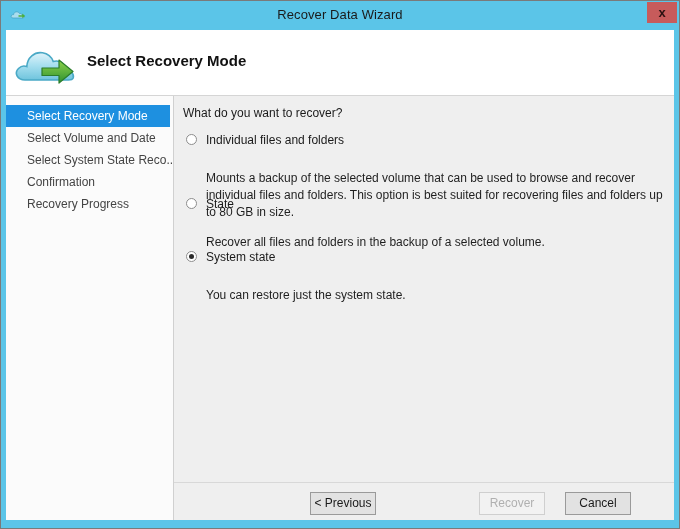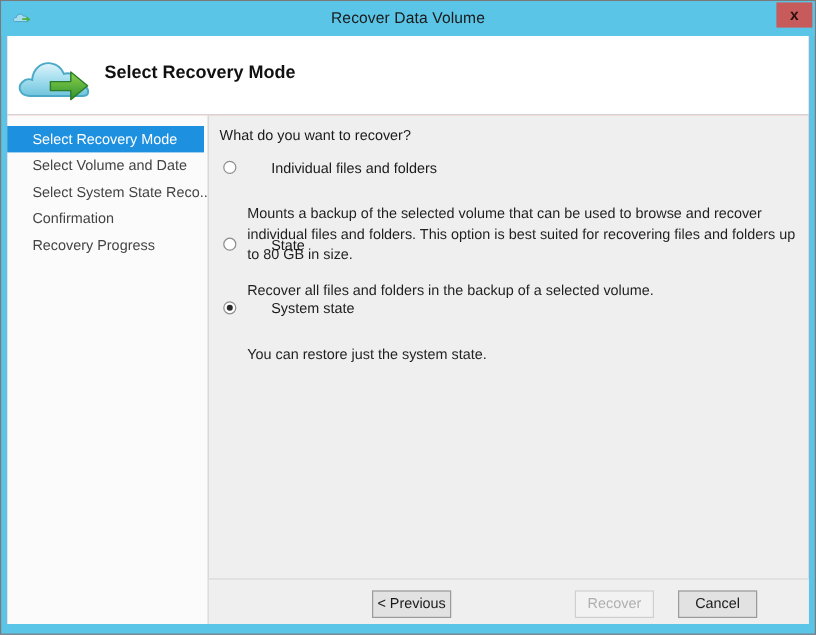--- a/index.html
+++ b/index.html
@@ -184,21 +184,20 @@
     border-radius: 50%;
     background: #2a2a2a;
   }
   .opt-label {
     position: absolute;
     left: 23px; top: 0px;
     font-size: 12px;
     color: #1a1a1a;
     font-family: "Liberation Sans", sans-serif;
     line-height: 16px;
-    margin-left: 20px;
   }
   .opt-desc {
     margin-left: 23px;
     margin-top: 20px;
     font-size: 12px;
     color: #1f1f1f;
     line-height: 17px;
     font-family: "Liberation Sans", sans-serif;
     max-width: 460px;
   }
@@ -251,21 +250,21 @@
 
 <div class="window">
 
   <div class="titlebar">
     <span class="title-icon">
       <svg width="18" height="16" viewBox="0 0 18 16">
         <path d="M3 11 C1.2 11 0.6 9.4 1.6 8.3 C2.2 7.6 3.1 7.5 3.6 7.7 C3.7 5.9 5.3 4.6 7.1 4.8 C8.2 4.9 9.1 5.6 9.5 6.5 C10.8 6.1 12.1 7 12.2 8.4 C13.4 8.3 14.2 9.2 14 10.2 C13.9 10.8 13.3 11 12.7 11 Z" fill="#a9ddee" stroke="#3f9fc0" stroke-width="0.7"></path>
         <path d="M8.5 8.3 L12.3 8.3 L12.3 6.6 L15.2 9.0 L12.3 11.3 L12.3 9.7 L8.5 9.7 Z" fill="#4cae3f"></path>
       </svg>
     </span>
-    <div class="title-text">Recover Data Volume</div>
+    <div class="title-text">Recover Data Wizard</div>
     <button class="close-btn">x</button>
   </div>
 
   <div class="client">
 
     <div class="header">
       <span class="header-logo">
         <svg width="66" height="56" viewBox="0 0 66 56">
           <defs>
             <linearGradient id="cg" x1="0" y1="0" x2="0" y2="1">

